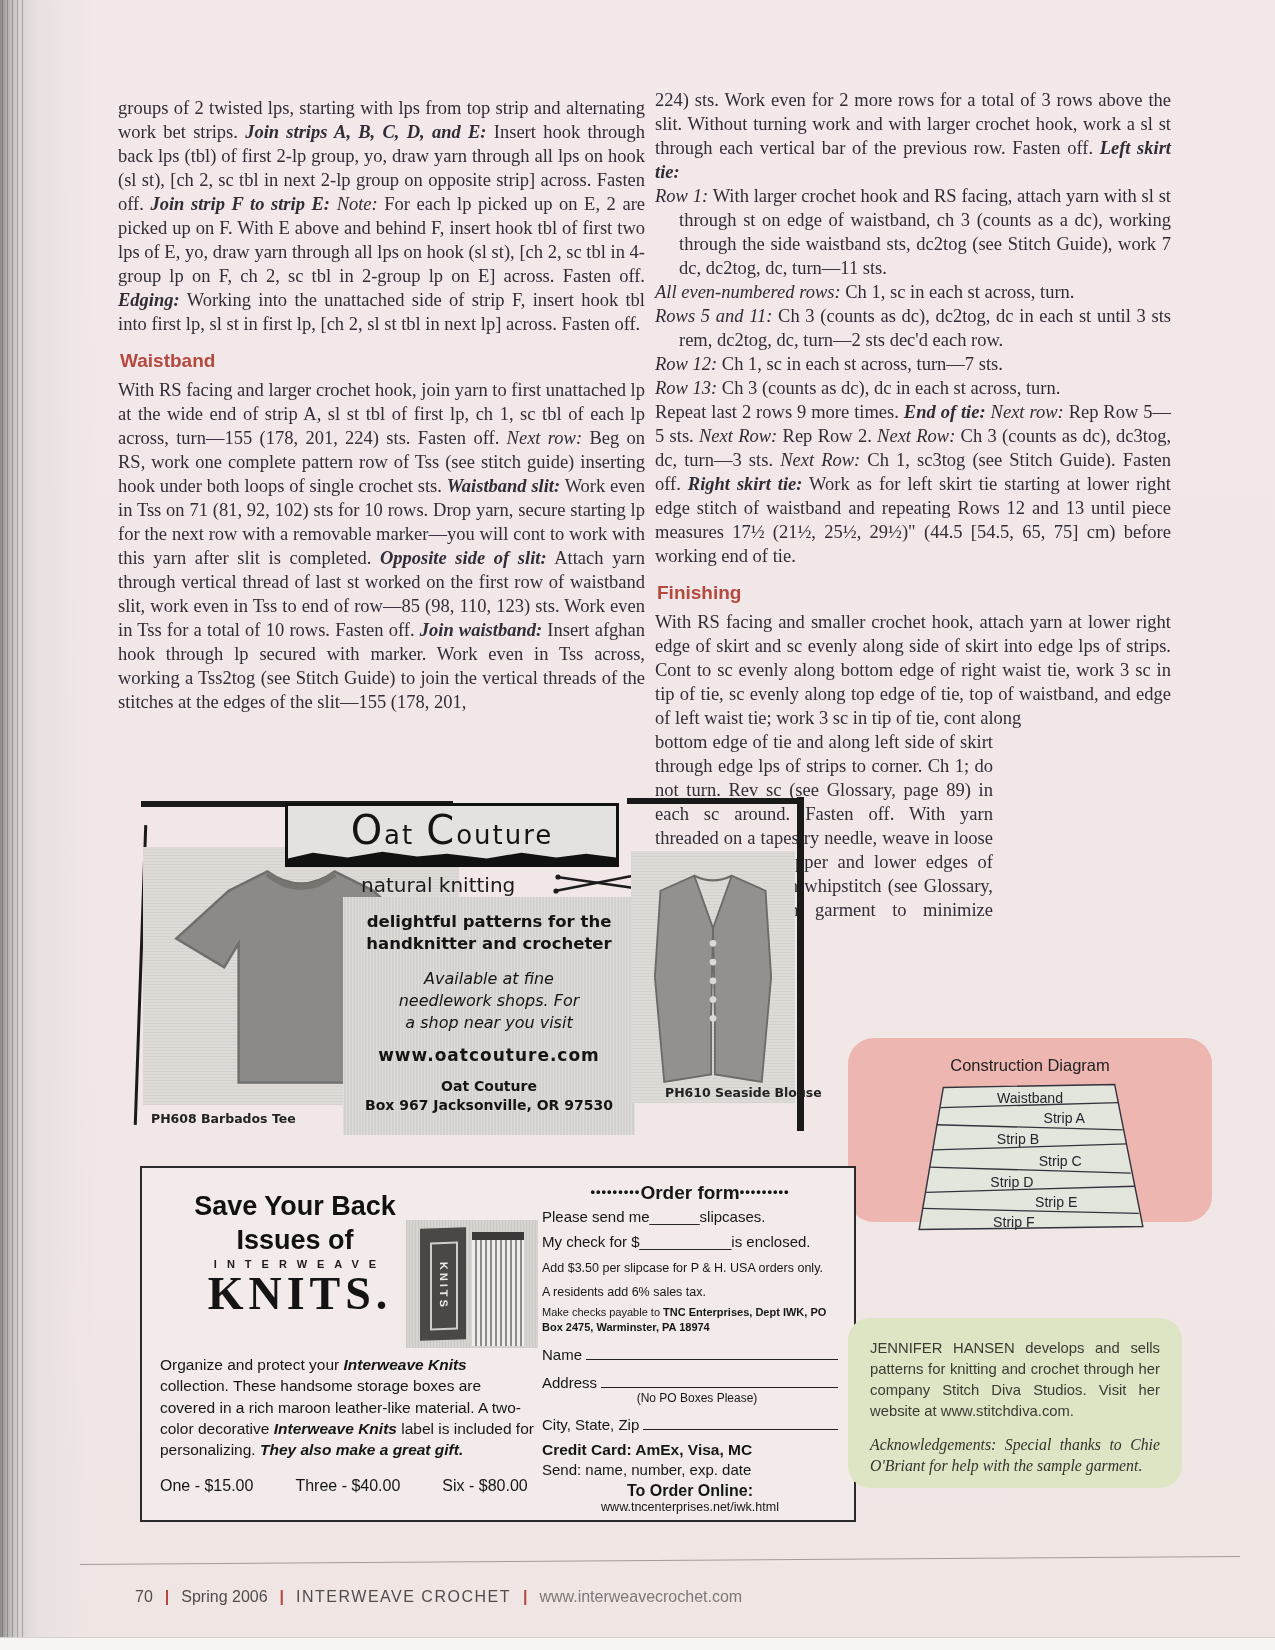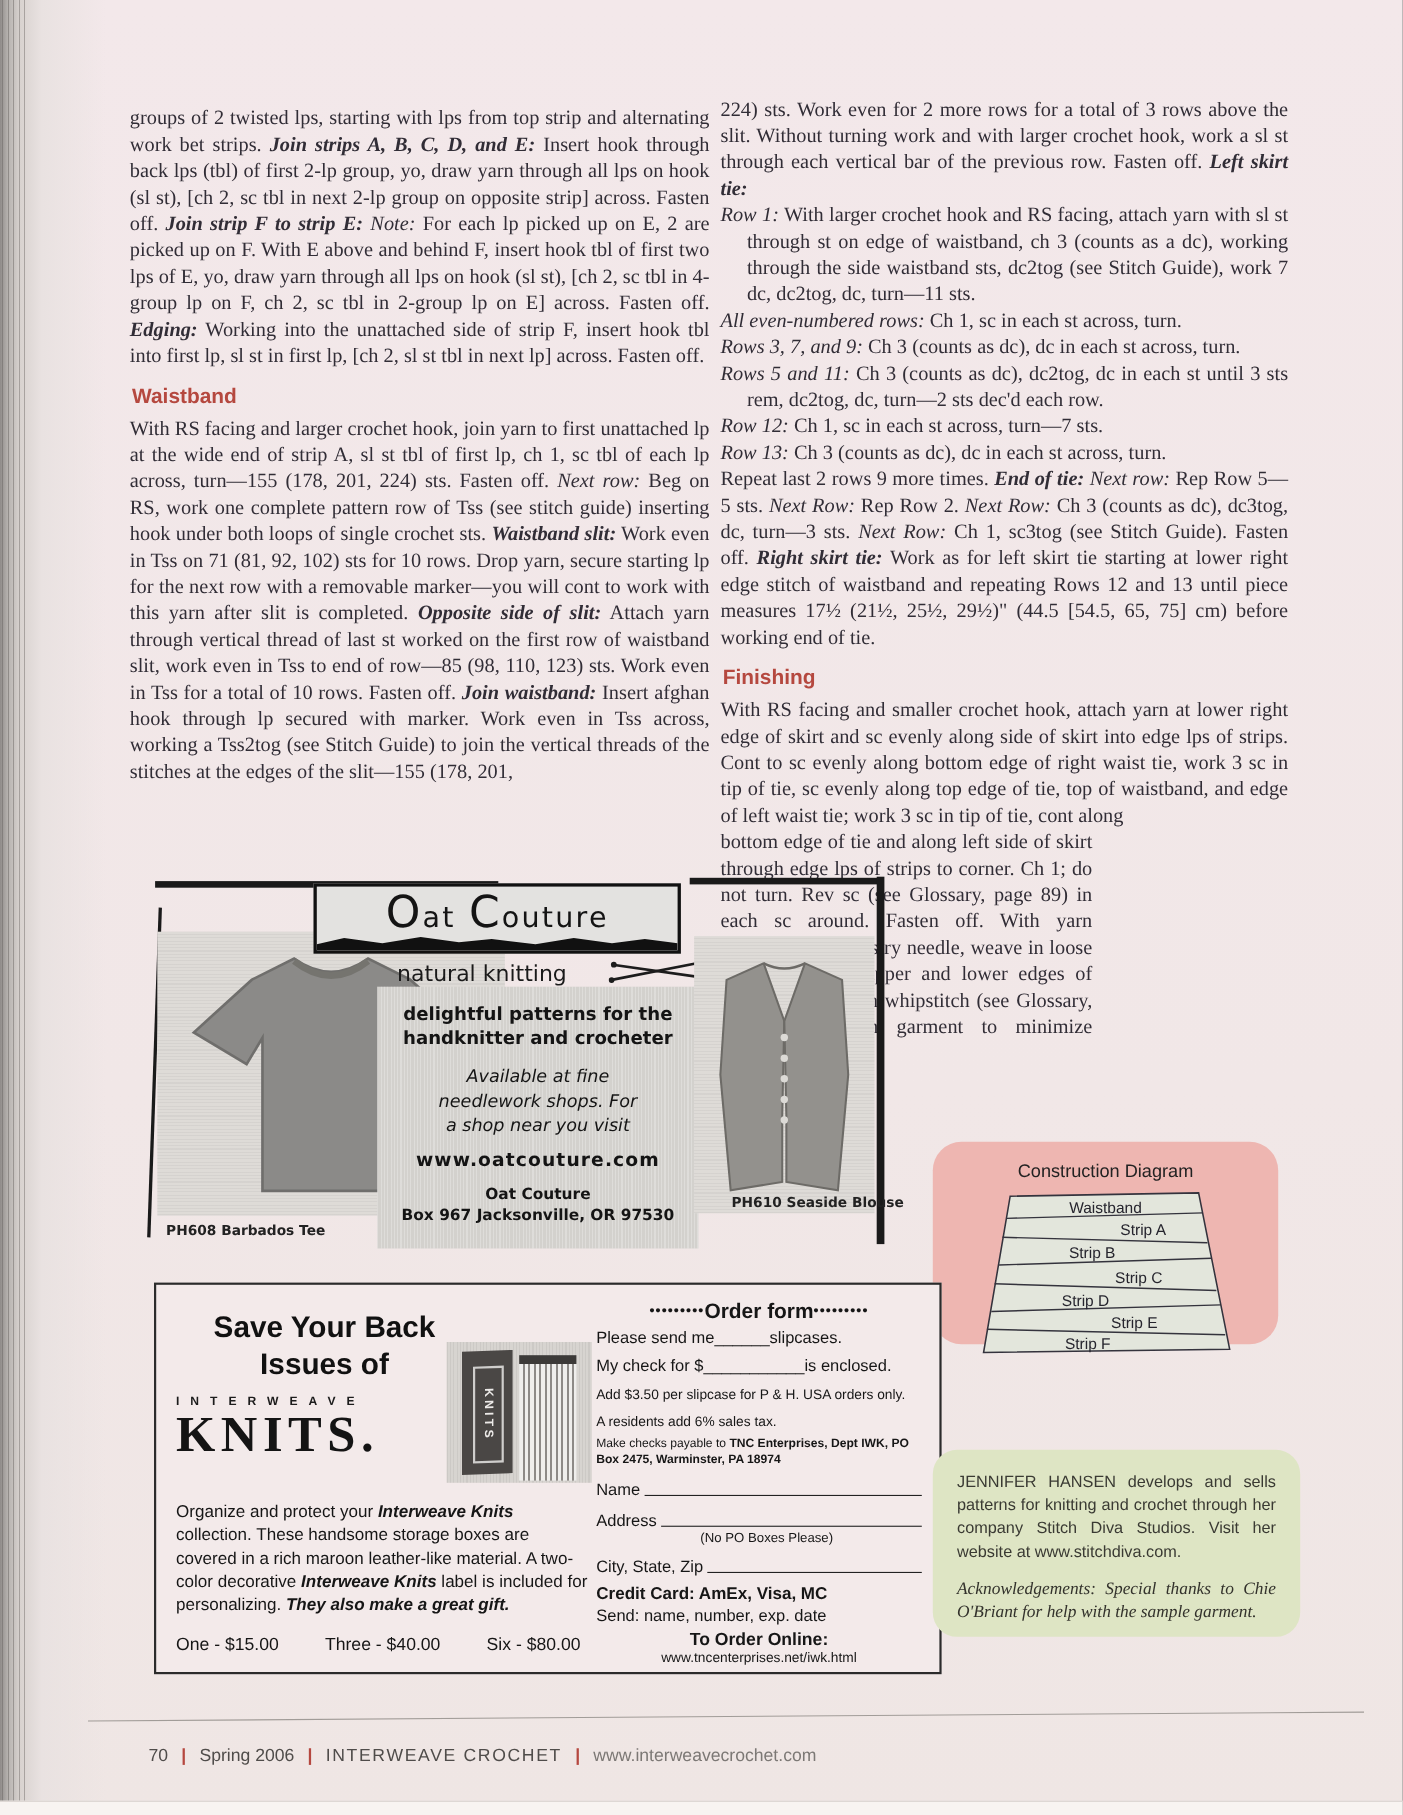--- a/index.html
+++ b/index.html
@@ -32,31 +32,31 @@
   .oat-mountains{position:absolute;left:0;bottom:0;width:100%;height:15px;}
   .oat-tagline{position:absolute;left:228px;top:78px;font-size:20px;color:#1a1a1a;}
   .oat-needles{position:absolute;left:420px;top:74px;}
   .oat-panel{position:absolute;left:210px;top:102px;width:292px;height:238px;background:#d3d1cd;background-image:repeating-linear-gradient(90deg,rgba(255,255,255,.25) 0 1px,transparent 1px 3px);text-align:center;color:#141414;}
   .oat-panel .l1{font-size:16.5px;font-weight:bold;line-height:1.35;}
   .oat-panel .l2{font-size:16px;line-height:1.4;font-style:italic;}
   .oat-url{font-size:17px;font-weight:bold;letter-spacing:1px;margin-top:10px;}
   .oat-addr{font-size:14px;font-weight:bold;line-height:1.4;}
 
   
-  .pinkbox{position:absolute;left:848px;top:1038px;width:314px;height:184px;background:#eeb6b1;border-radius:26px;text-align:center;}
+  .pinkbox{position:absolute;left:848px;top:1038px;width:364px;height:184px;background:#eeb6b1;border-radius:26px;text-align:center;}
   .diag-title{font-family:"Liberation Sans","DejaVu Sans",sans-serif;font-size:16.5px;color:#222;padding-top:18px;}
   .diag-shape{fill:#e3e6dc;stroke:#34333d;stroke-width:1.4;}
   .diag-line{stroke:#34333d;stroke-width:1.3;}
   .diag-label{font-family:"Liberation Sans","DejaVu Sans",sans-serif;font-size:14px;fill:#26252e;}
 
   
   .knitsbox{position:absolute;left:140px;top:1166px;width:712px;height:352px;border:2px solid #2b2b2b;background:#f3eaea;font-family:"Liberation Sans","DejaVu Sans",sans-serif;color:#161616;}
   .k-left{position:absolute;left:18px;top:22px;width:382px;}
   .k-head{width:270px;text-align:center;font-size:27px;font-weight:bold;line-height:1.25;color:#111;}
-  .k-brand{width:280px;text-align:left;margin-top:10px;}
+  .k-brand{width:280px;text-align:center;}
   .k-brand-top{font-size:11px;font-weight:bold;letter-spacing:10px;color:#1c1c1c;}
   .k-brand-main{font-family:"Liberation Serif","DejaVu Serif",serif;font-size:46px;font-weight:bold;letter-spacing:5px;line-height:1.05;color:#141414;}
   .k-photo{position:absolute;right:4px;top:30px;width:132px;height:128px;background:#d7d4d0;background-image:repeating-linear-gradient(90deg,rgba(0,0,0,.05) 0 1px,transparent 1px 3px);}
   .k-case{position:absolute;left:14px;top:8px;width:46px;height:112px;background:#4a4745;transform:skewY(-2deg);}
   .k-case-label{position:absolute;left:10px;top:14px;width:24px;height:84px;border:2px solid #cfcecc;display:flex;align-items:center;justify-content:center;}
   .k-case-text{writing-mode:vertical-rl;font-size:11px;font-weight:bold;letter-spacing:3px;color:#eceae8;}
   .k-mags{position:absolute;left:66px;top:12px;width:52px;height:106px;background:repeating-linear-gradient(90deg,#efeeec 0 3px,#8d8a87 3px 5px);border-top:8px solid #3c3a38;}
   .k-body{margin:36px 0 0;width:378px;font-size:15.5px;line-height:1.38;}
   .k-prices{display:flex;gap:42px;margin-top:16px;font-size:16px;}
   .k-form{position:absolute;left:400px;top:14px;width:296px;}
@@ -94,21 +94,20 @@
   <div class="colL">
     <p class="body">groups of 2 twisted lps, starting with lps from top strip and alternating work bet strips. <span class="bi">Join strips A, B, C, D, and E:</span> Insert hook through back lps (tbl) of first 2-lp group, yo, draw yarn through all lps on hook (sl st), [ch 2, sc tbl in next 2-lp group on opposite strip] across. Fasten off. <span class="bi">Join strip F to strip E:</span> <span class="i">Note:</span> For each lp picked up on E, 2 are picked up on F. With E above and behind F, insert hook tbl of first two lps of E, yo, draw yarn through all lps on hook (sl st), [ch 2, sc tbl in 4-group lp on F, ch 2, sc tbl in 2-group lp on E] across. Fasten off. <span class="bi">Edging:</span> Working into the unattached side of strip F, insert hook tbl into first lp, sl st in first lp, [ch 2, sl st tbl in next lp] across. Fasten off.</p>
     <h3 class="sechead">Waistband</h3>
     <p class="body">With RS facing and larger crochet hook, join yarn to first unattached lp at the wide end of strip A, sl st tbl of first lp, ch 1, sc tbl of each lp across, turn—155 (178, 201, 224) sts. Fasten off. <span class="i">Next row:</span> Beg on RS, work one complete pattern row of Tss (see stitch guide) inserting hook under both loops of single crochet sts. <span class="bi">Waistband slit:</span> Work even in Tss on 71 (81, 92, 102) sts for 10 rows. Drop yarn, secure starting lp for the next row with a removable marker—you will cont to work with this yarn after slit is completed. <span class="bi">Opposite side of slit:</span> Attach yarn through vertical thread of last st worked on the first row of waistband slit, work even in Tss to end of row—85 (98, 110, 123) sts. Work even in Tss for a total of 10 rows. Fasten off. <span class="bi">Join waistband:</span> Insert afghan hook through lp secured with marker. Work even in Tss across, working a Tss2tog (see Stitch Guide) to join the vertical threads of the stitches at the edges of the slit—155 (178, 201,</p>
   </div>
 
   <div class="colR">
     <p class="body">224) sts. Work even for 2 more rows for a total of 3 rows above the slit. Without turning work and with larger crochet hook, work a sl st through each vertical bar of the previous row. Fasten off. <span class="bi">Left skirt tie:</span></p>
     <p class="body hang"><span class="i">Row 1:</span> With larger crochet hook and RS facing, attach yarn with sl st through st on edge of waistband, ch 3 (counts as a dc), working through the side waistband sts, dc2tog (see Stitch Guide), work 7 dc, dc2tog, dc, turn—11 sts.</p>
     <p class="body hang"><span class="i">All even-numbered rows:</span> Ch 1, sc in each st across, turn.</p>
-    <p class="body hang"><span class="i">Rows 3, 7, and 9:</span> Ch 3 (counts as dc), dc in each st across, turn.</p>
     <p class="body hang"><span class="i">Rows 5 and 11:</span> Ch 3 (counts as dc), dc2tog, dc in each st until 3 sts rem, dc2tog, dc, turn—2 sts dec'd each row.</p>
     <p class="body hang"><span class="i">Row 12:</span> Ch 1, sc in each st across, turn—7 sts.</p>
     <p class="body hang"><span class="i">Row 13:</span> Ch 3 (counts as dc), dc in each st across, turn.</p>
     <p class="body">Repeat last 2 rows 9 more times. <span class="bi">End of tie:</span> <span class="i">Next row:</span> Rep Row 5—5 sts. <span class="i">Next Row:</span> Rep Row 2. <span class="i">Next Row:</span> Ch 3 (counts as dc), dc3tog, dc, turn—3 sts. <span class="i">Next Row:</span> Ch 1, sc3tog (see Stitch Guide). Fasten off. <span class="bi">Right skirt tie:</span> Work as for left skirt tie starting at lower right edge stitch of waistband and repeating Rows 12 and 13 until piece measures 17½ (21½, 25½, 29½)" (44.5 [54.5, 65, 75] cm) before working end of tie.</p>
     <h3 class="sechead">Finishing</h3>
     <p class="body">With RS facing and smaller crochet hook, attach yarn at lower right edge of skirt and sc evenly along side of skirt into edge lps of strips. Cont to sc evenly along bottom edge of right waist tie, work 3 sc in tip of tie, sc evenly along top edge of tie, top of waistband, and edge of left waist tie; work 3 sc in tip of tie, cont along</p>
     <p class="body narrow">bottom edge of tie and along left side of skirt through edge lps of strips to corner. Ch 1; do not turn. Rev sc (see Glossary, page 89) in each sc around. Fasten off. With yarn threaded on a tapestry needle, weave in loose ends. Reinforce upper and lower edges of waistband slit with whipstitch (see Glossary, page 89). Steam garment to minimize curling. <span class="orn">∞</span></p>
   </div>
 
   <div class="oat">

